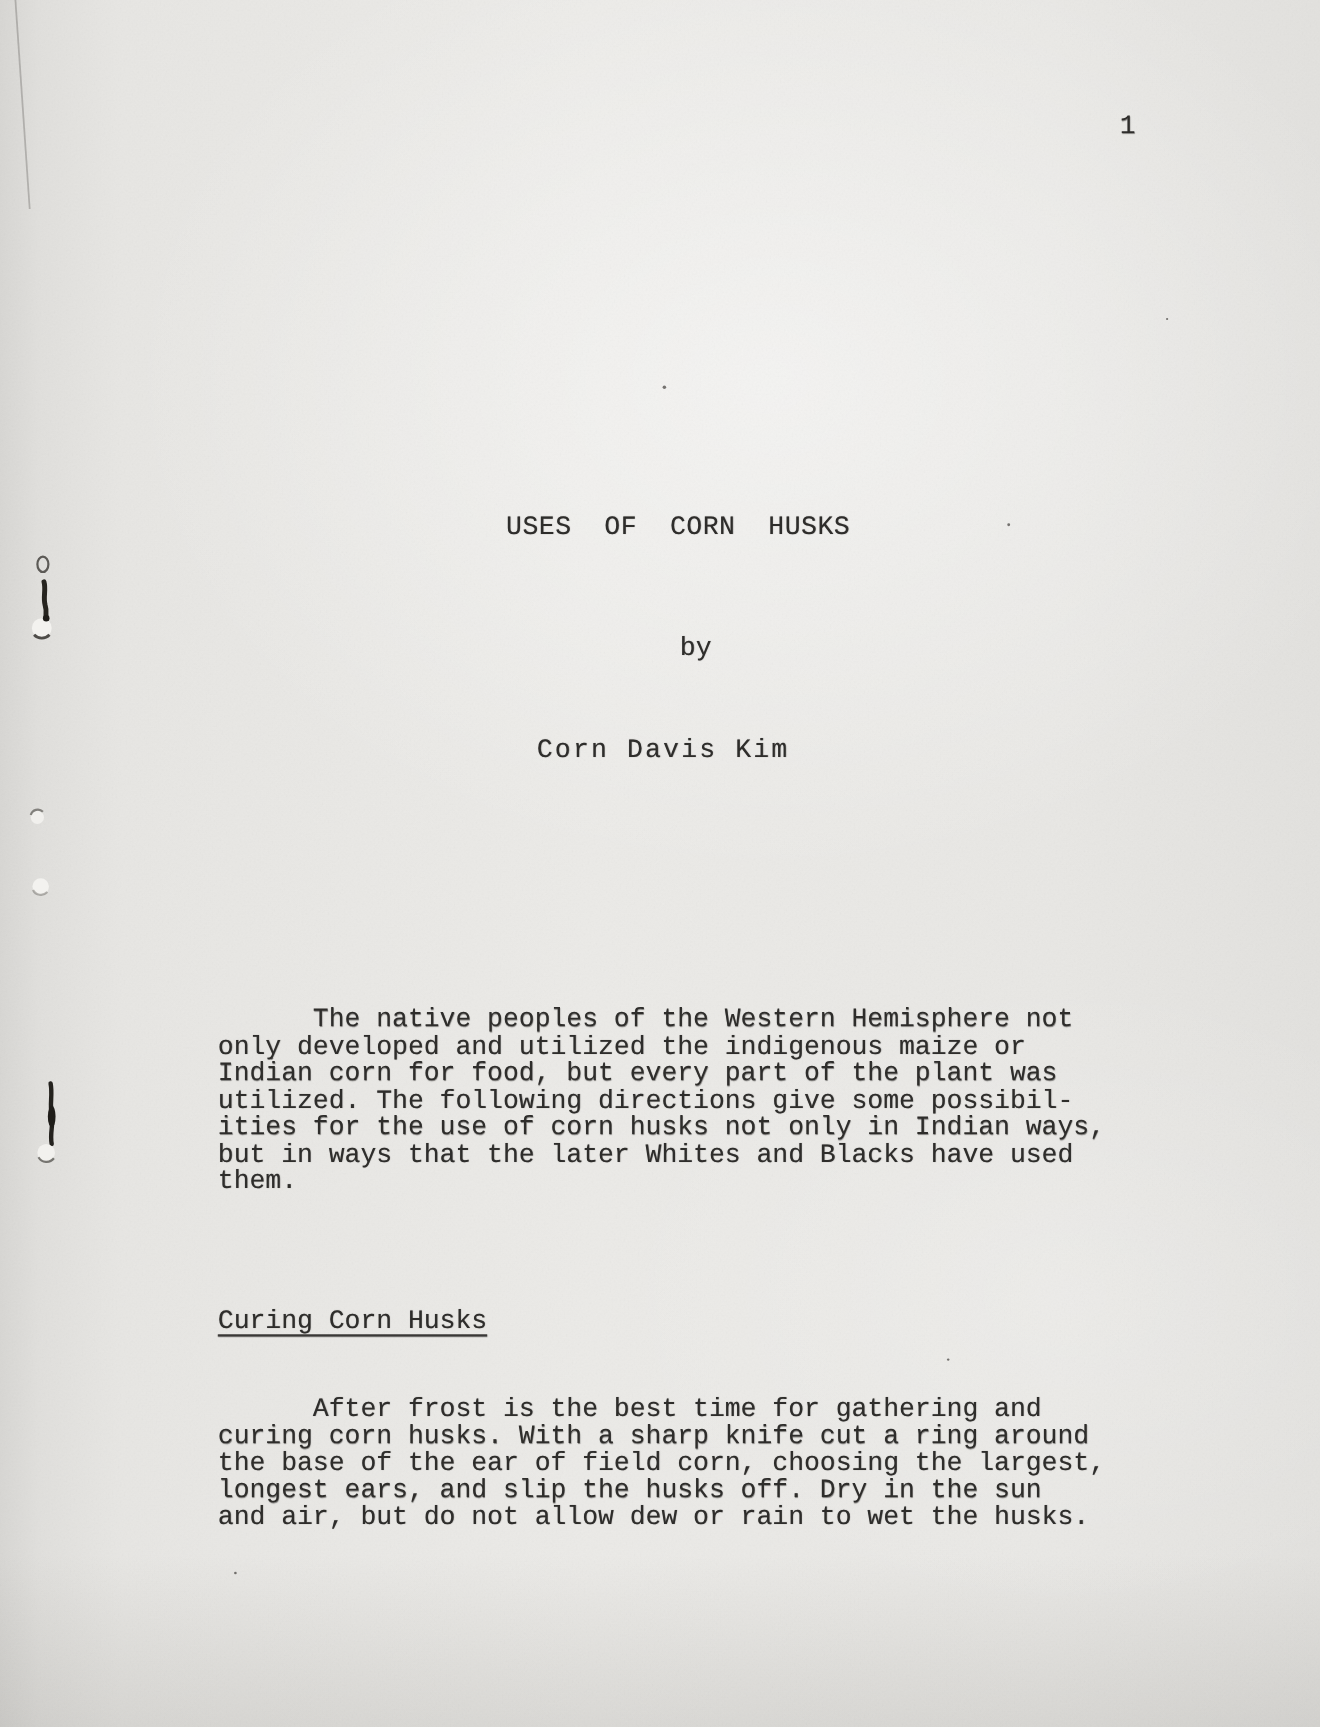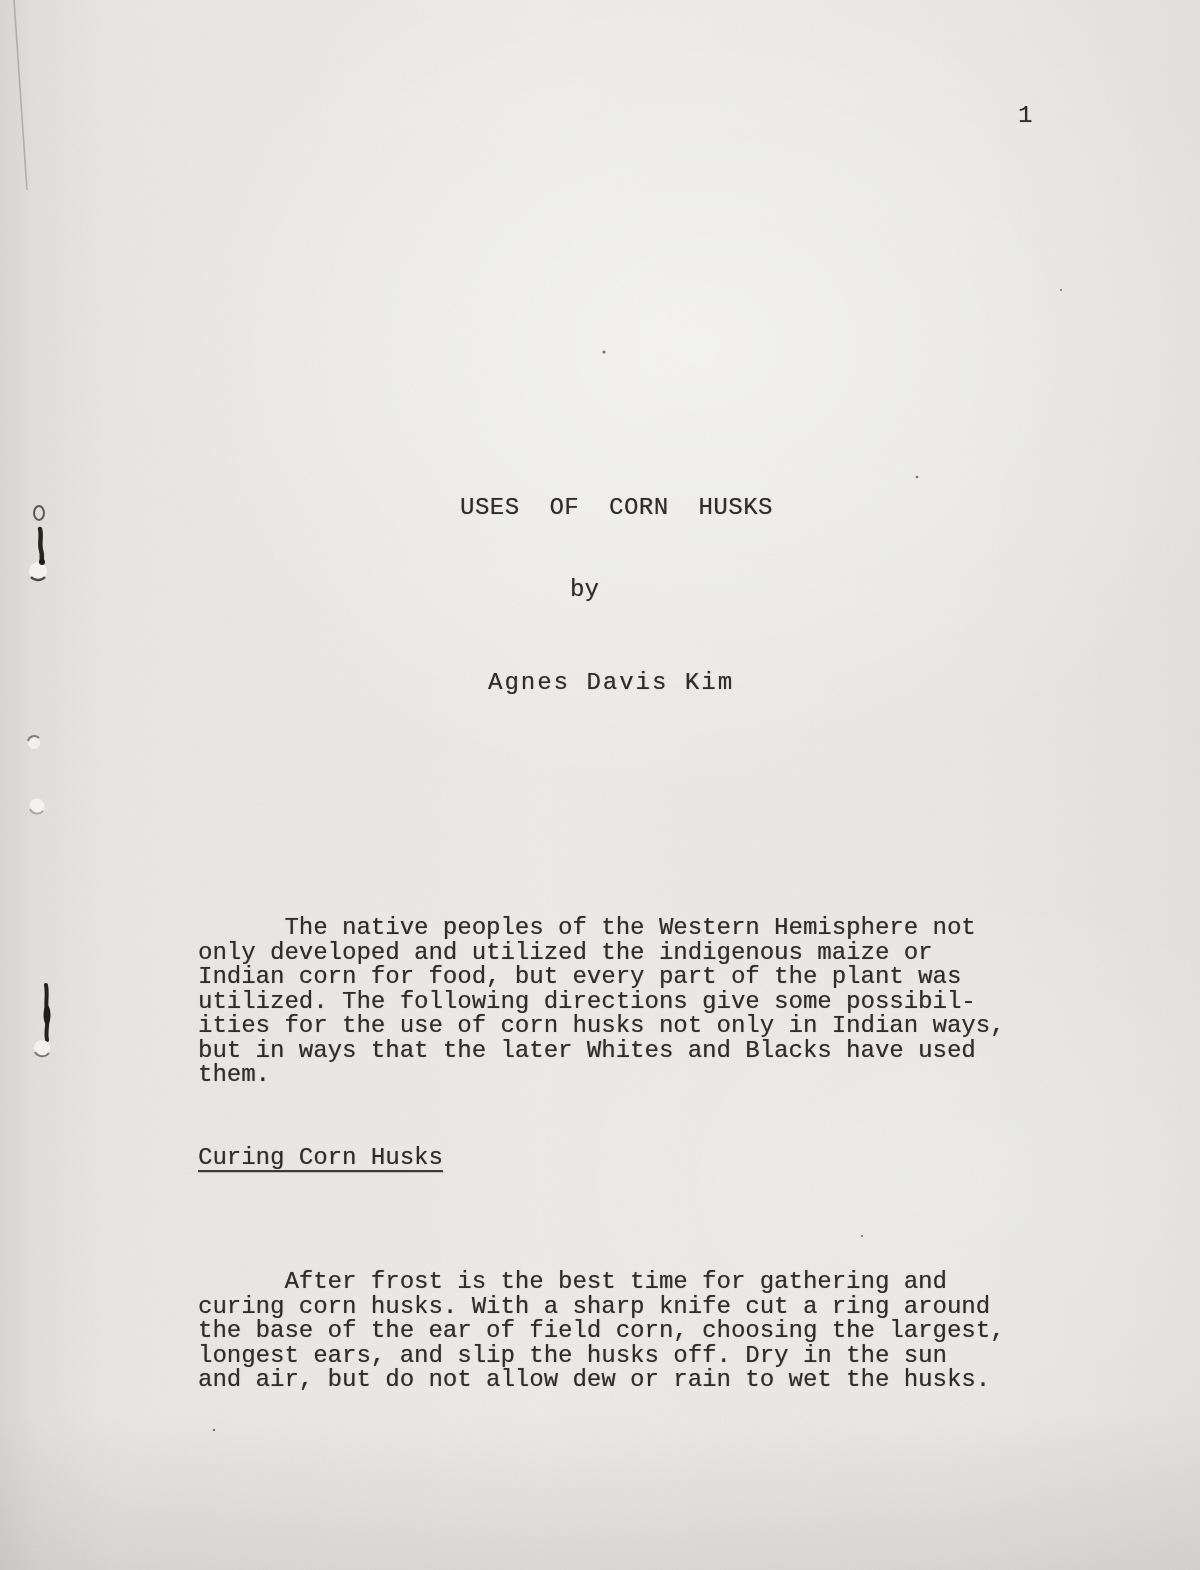--- a/index.html
+++ b/index.html
@@ -21,26 +21,26 @@
       linear-gradient(90deg, #d7d6d3 0px, #e0dfdc 35px, #e7e6e3 110px, #ebeae7 45%, #e8e7e4 80%, #e2e1de 100%);
   }
   .txt {
     position: absolute;
     font-size: 24px;
     line-height: 24.5px;
     white-space: pre;
     text-shadow: 0.3px 0.4px 0.8px rgba(45,44,42,0.55);
   }
   .page-number   { top: 104px;  left: 1018px; }
-  .title         { top: 496px;  left: 460px; letter-spacing: 0.5px; }
-  .byline        { top: 578px;  left: 570px; }
+  .title         { top: 468px;  left: 460px; letter-spacing: 0.5px; }
+  .byline        { top: 578px;  left: 618px; }
   .author        { top: 671px;  left: 488px; letter-spacing: 2px; }
   .para-1        { top: 916px;  left: 198px; }
   .section-head  {
-    top: 1146px; left: 198px;
+    top: 1190px; left: 198px;
     text-decoration: underline;
     text-decoration-thickness: 2px;
     text-underline-offset: 6px;
     text-decoration-color: rgba(42,41,39,0.85);
   }
   .para-2        { top: 1270px; left: 198px; }
   .marks-layer {
     position: absolute;
     top: 0; left: 0;
     pointer-events: none;
@@ -100,21 +100,21 @@
       <circle cx="214" cy="1430" r="1.2"></circle>
     </g>
   </svg>
 
   <div class="txt page-number">1</div>
 
   <div class="txt title">USES  OF  CORN  HUSKS</div>
 
   <div class="txt byline">by</div>
 
-  <div class="txt author">Agnes Davis Kim</div>
+  <div class="txt author">Corn Davis Kim</div>
 
   <div class="txt para-1">      The native peoples of the Western Hemisphere not
 only developed and utilized the indigenous maize or
 Indian corn for food, but every part of the plant was
 utilized. The following directions give some possibil-
 ities for the use of corn husks not only in Indian ways,
 but in ways that the later Whites and Blacks have used
 them.</div>
 
   <div class="txt section-head">Curing Corn Husks</div>

